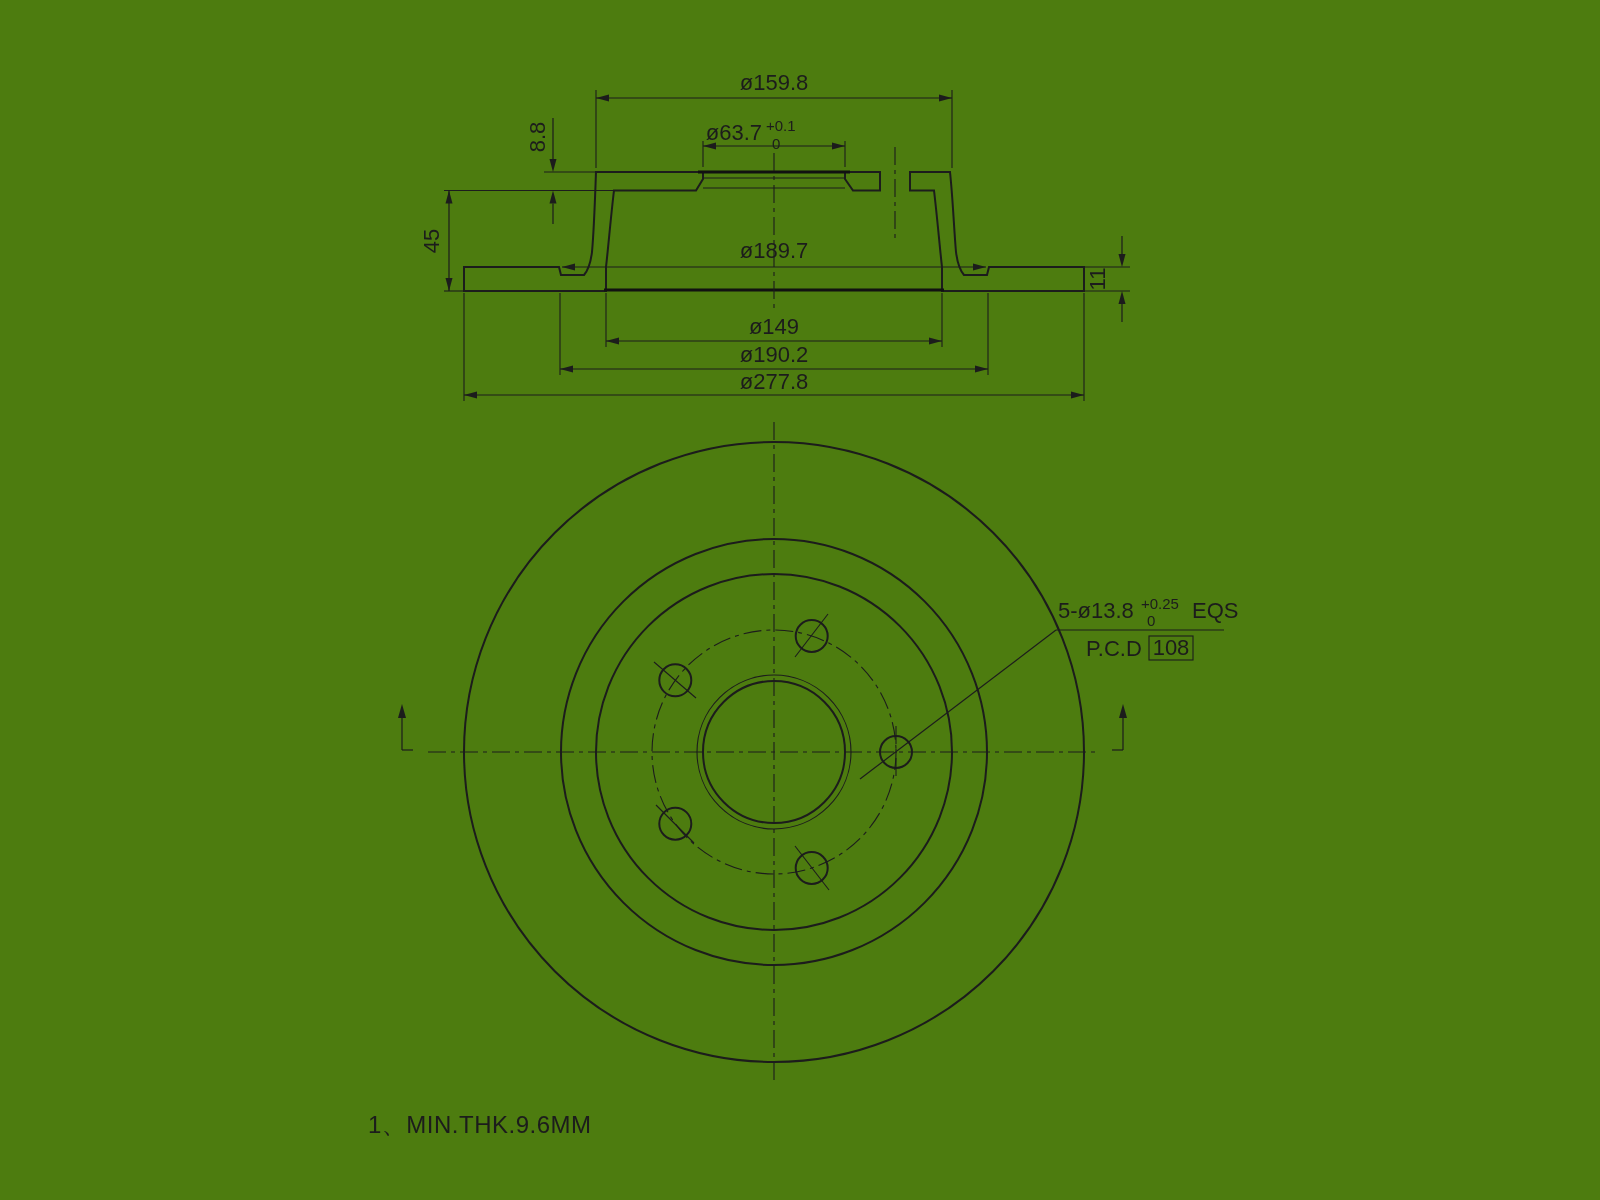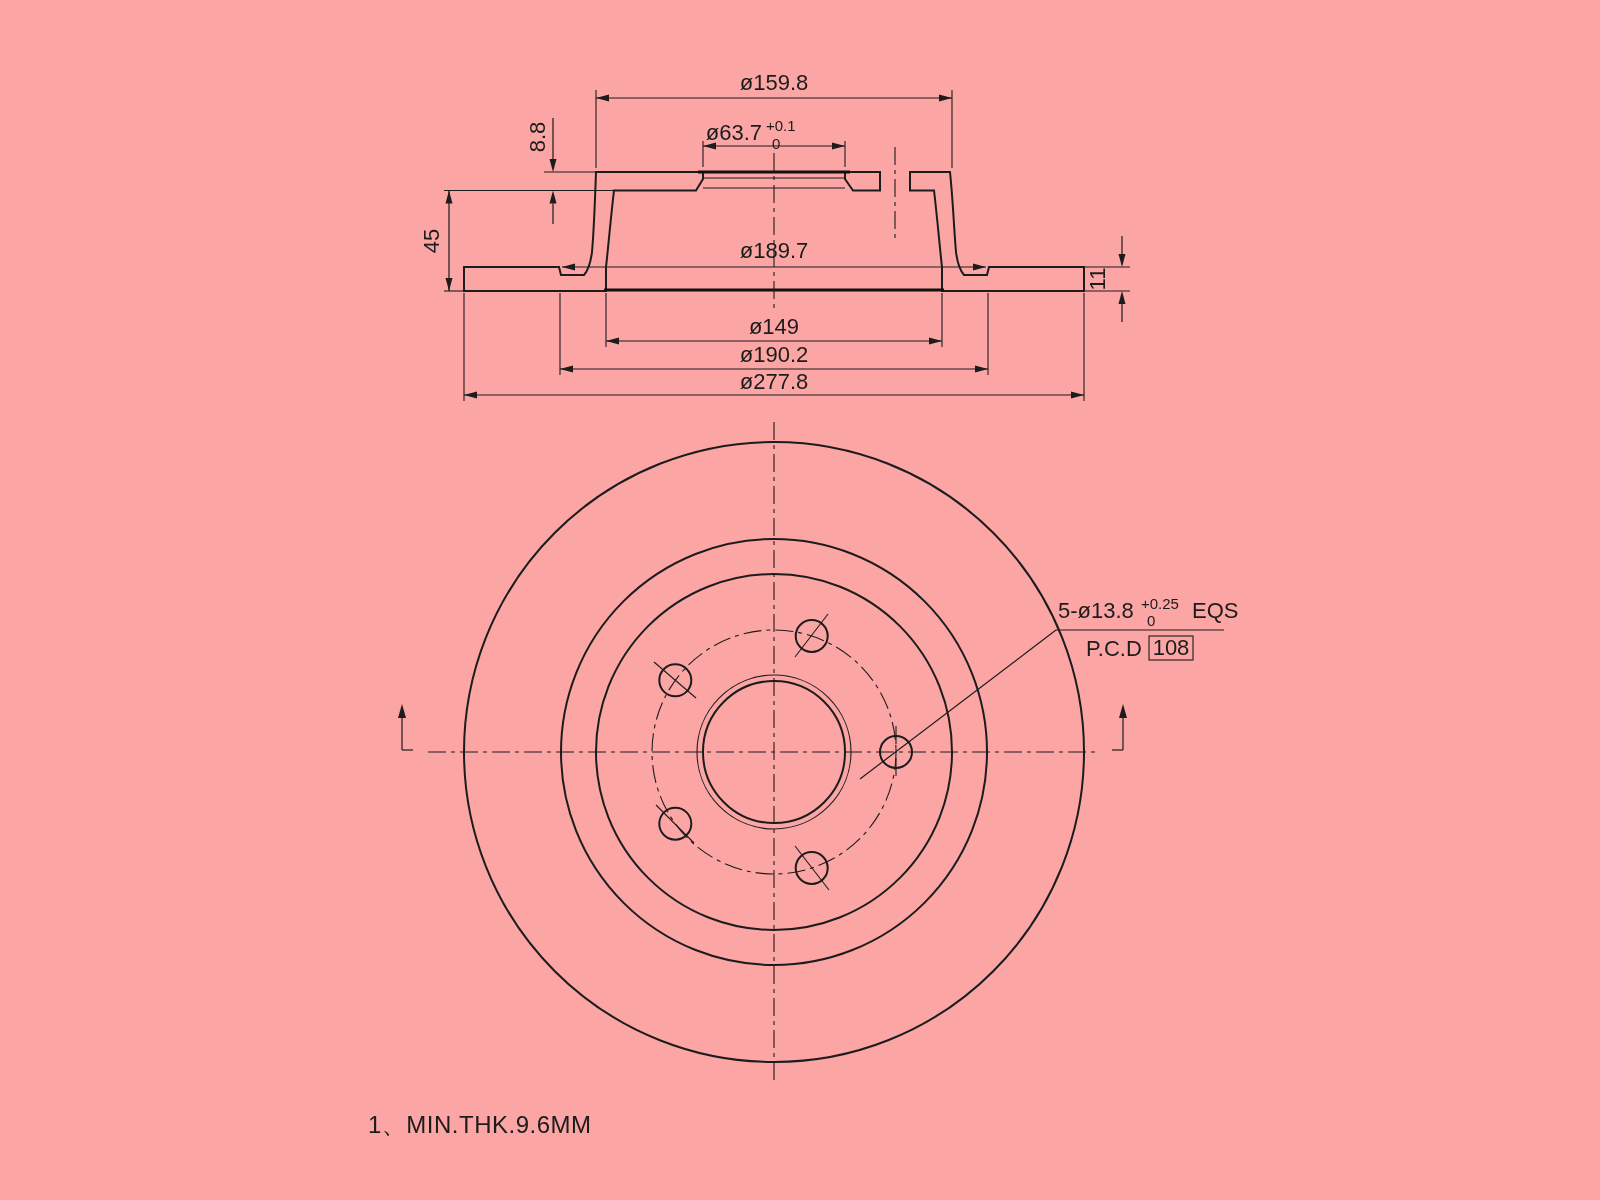--- a/index.html
+++ b/index.html
@@ -1,16 +1,16 @@
 <!DOCTYPE html>
 <html><head>
 <meta charset="utf-8">
 <style>
   html,body{margin:0;padding:0;background:#ffffff;}
-  .page{position:relative;width:1600px;height:1200px;background:#fca5a5;overflow:hidden;
+  .page{position:relative;width:1600px;height:1200px;background:#4d7c0f;overflow:hidden;
         font-family:"Liberation Sans", sans-serif;}
   svg{position:absolute;left:0;top:0;}
   
   .outline{stroke:#1c1c1c;stroke-width:2;fill:none;}
   .thin{stroke:#1c1c1c;stroke-width:1.1;fill:none;}
   .dim{stroke:#1c1c1c;stroke-width:1.2;fill:none;}
   .thick{stroke:#111;stroke-width:3;fill:none;}
   .cl{stroke:#1c1c1c;stroke-width:1.1;fill:none;stroke-dasharray:18 5 4 5;}
   .arrow{fill:#1c1c1c;stroke:none;}
   text{fill:#1c1c1c;font-family:"Liberation Sans", sans-serif;font-size:22px;}

